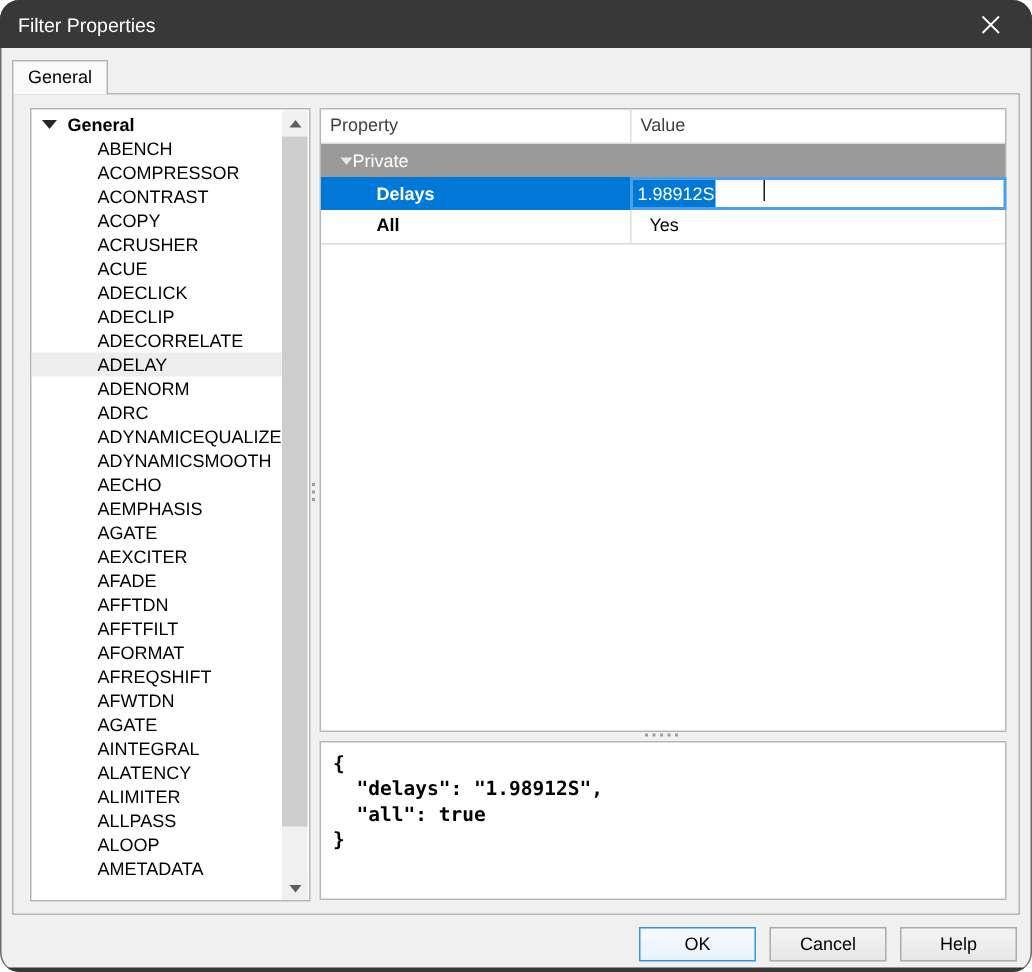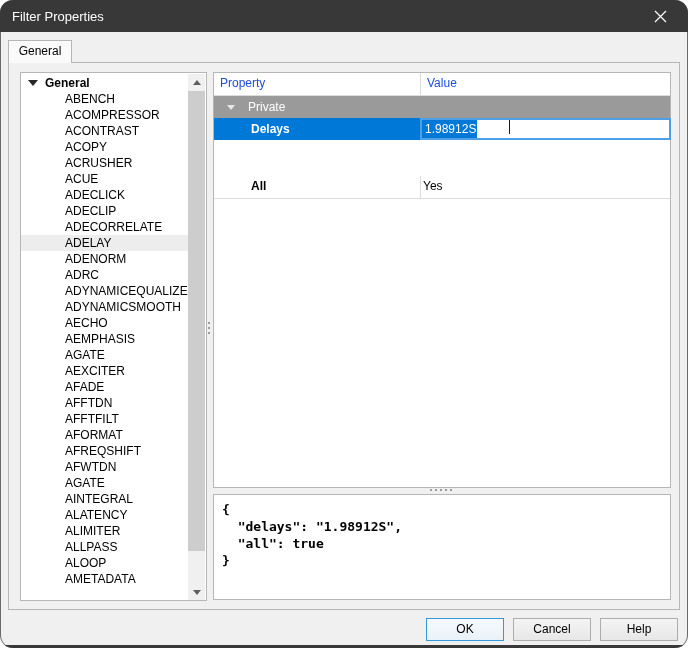--- a/index.html
+++ b/index.html
@@ -38,36 +38,36 @@
   .tri-down{width:0;height:0;border-left:4px solid transparent;border-right:4px solid transparent;border-top:5px solid #5e5e5e;}
   .sb-thumb{position:absolute;left:0;top:17px;width:17px;height:460px;background:#cdcdcd;}
   
   .grip-v{position:absolute;left:208px;top:322px;display:flex;flex-direction:column;gap:3px;z-index:2;}
   .grip-v i{width:2px;height:2px;background:#9c9c9c;}
   .grip-h{position:absolute;left:430px;top:489px;display:flex;gap:3px;z-index:2;}
   .grip-h i{width:2px;height:2px;background:#9c9c9c;}
   
   .ptable{position:absolute;left:213px;top:72px;width:458px;height:416px;background:#fff;
         border:1px solid #b6b6b6;box-sizing:border-box;z-index:2;font-size:12px;}
-  .phead{height:22px;display:flex;border-bottom:1px solid #dcdcdc;color:#1d4ed8;}
+  .phead{height:22px;display:flex;border-bottom:1px solid #dcdcdc;color:#404040;}
   .phead .c1{width:206px;padding-left:6px;line-height:21px;box-sizing:border-box;}
   .phead .c2{flex:1;border-left:1px solid #dcdcdc;padding-left:6px;line-height:21px;}
   .prow-group{height:22px;background:#9a9a9a;display:flex;align-items:center;color:#fff;}
   .group-arrow{width:0;height:0;border-left:4px solid transparent;border-right:4px solid transparent;
         border-top:5px solid #e6e6e6;margin-left:13px;}
-  .prow-group .glabel{margin-left:13px;}
+  .prow-group .glabel{}
   .prow-sel{height:22px;background:#0078d7;position:relative;}
   .prow-sel .pname{color:#fff;font-weight:bold;padding-left:37px;line-height:22px;}
   .editbox{position:absolute;left:206px;top:0;width:251px;height:22px;box-sizing:border-box;
         background:#fff;border:2px solid #4d9fe6;display:flex;align-items:flex-start;overflow:hidden;gap:32px;}
   .editbox .sel{background:#0078d7;color:#fff;padding:2px 1px 2px 3px;line-height:14px;}
   .caret{width:1px;height:14px;background:#1a1a1a;}
-  .prow{height:22px;display:flex;border-bottom:1px solid #dcdcdc;margin-top:36px;}
+  .prow{height:22px;display:flex;border-bottom:1px solid #dcdcdc;}
   .prow .pname2{width:206px;padding-left:37px;font-weight:bold;line-height:21px;box-sizing:border-box;color:#000;}
-  .prow .pval{flex:1;border-left:1px solid #dcdcdc;padding-left:2px;line-height:21px;color:#000;}
+  .prow .pval{flex:1;border-left:1px solid #dcdcdc;padding-left:12px;line-height:21px;color:#000;}
   
   .jsonbox{position:absolute;left:213px;top:494px;width:458px;height:106px;background:#fff;
         border:1px solid #b6b6b6;box-sizing:border-box;z-index:2;
         font-family:"DejaVu Sans Mono",monospace;font-size:13px;font-weight:bold;color:#000;
         padding:6px 0 0 8px;line-height:17px;}
   .jsonbox div{white-space:pre;}
   
   .btn-row{position:absolute;top:618px;left:426px;display:flex;gap:9px;z-index:2;}
   .btn{width:78px;height:23px;box-sizing:border-box;border:1px solid #acacac;
        background:linear-gradient(#f4f4f4,#e7e7e7);font-size:12px;color:#000;

